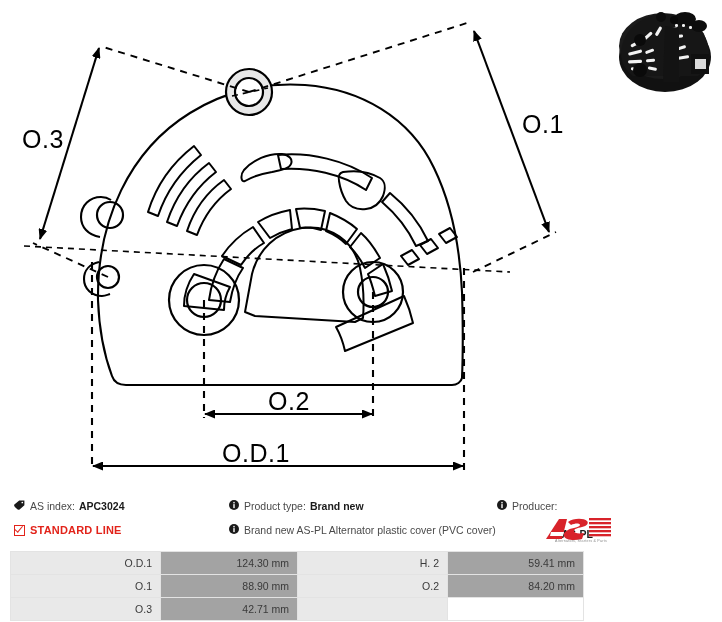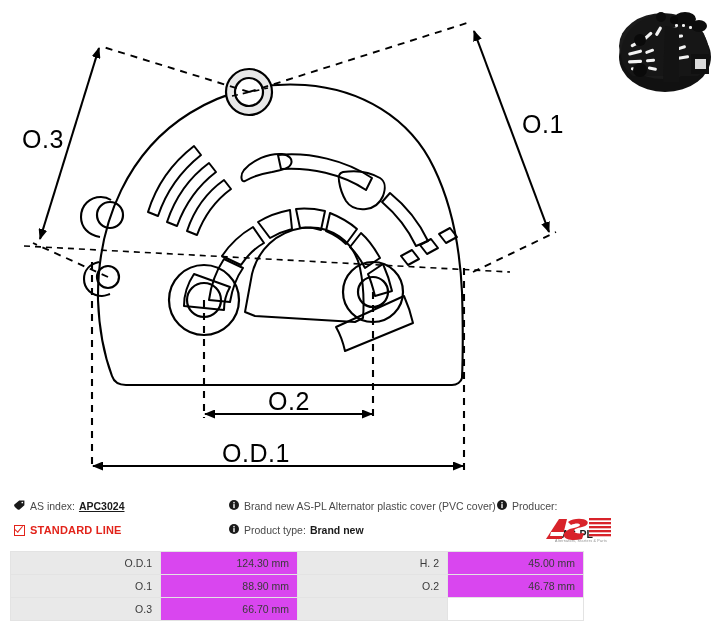--- a/index.html
+++ b/index.html
@@ -125,21 +125,21 @@
     height: 22px;
     padding: 0 8px;
     border: 1px solid #e3e3e3;
     text-align: right;
     color: #3a3a3a;
     vertical-align: middle;
     overflow: hidden;
     white-space: nowrap;
   }
   td.k { background: #e9e9e9; color: #333; }
-  td.v { background: #d946ef; }
+  td.v { background: #a3a3a3; }
   td.empty-k { background: #e9e9e9; }
   td.empty-v { background: #ffffff; }
 </style>
 </head>
 <body>
 
 <div id="drawing-area">
   <svg id="drawing-svg" width="722" height="492" viewBox="0 0 722 492">
 
     <defs>
@@ -316,49 +316,49 @@
   <div class="info-col" style="left:14px; top:4px;">
     <div class="info-line">
       <span class="info-ico">
         <svg width="11" height="10" viewBox="0 0 11 10">
           <path d="M0.4,4.6 L5.2,0.4 L10.4,0.4 L10.4,5.2 L5.6,9.4
                    C4.6,10 3.6,9.6 2.8,8.8 L0.9,6.9 C0.1,6.1 -0.2,5.2 0.4,4.6 Z" fill="#1a1a1a"></path>
           <circle cx="8.3" cy="2.5" r="0.85" fill="#ffffff"></circle>
         </svg>
       </span>
       <span class="lbl-soft">AS index:</span>
-      <span class="val-bold" style="margin-left:4px;text-decoration:underline;">APC3024</span>
+      <span class="val-bold" style="margin-left:4px;">APC3024</span>
     </div>
     <div class="info-line">
       <span class="chk-box"></span>
       <span class="std-line">STANDARD LINE</span>
     </div>
   </div>
 
   <div class="info-col" style="left:229px; top:4px;">
-    <div class="info-line">
-      <span class="info-ico">
-        <svg width="10" height="10" viewBox="0 0 10 10">
-          <circle cx="5" cy="5" r="5" fill="#1a1a1a"></circle>
-          <rect x="4.3" y="4.1" width="1.4" height="4" fill="#ffffff"></rect>
-          <rect x="4.3" y="1.9" width="1.4" height="1.5" fill="#ffffff"></rect>
-        </svg>
-      </span>
-      <span class="lbl-soft">Brand new AS-PL Alternator plastic cover (PVC cover)</span>
-    </div>
     <div class="info-line">
       <span class="info-ico">
         <svg width="10" height="10" viewBox="0 0 10 10">
           <circle cx="5" cy="5" r="5" fill="#1a1a1a"></circle>
           <rect x="4.3" y="4.1" width="1.4" height="4" fill="#ffffff"></rect>
           <rect x="4.3" y="1.9" width="1.4" height="1.5" fill="#ffffff"></rect>
         </svg>
       </span>
       <span class="lbl-soft">Product type:</span>
       <span class="val-bold" style="margin-left:4px;">Brand new</span>
+    </div>
+    <div class="info-line">
+      <span class="info-ico">
+        <svg width="10" height="10" viewBox="0 0 10 10">
+          <circle cx="5" cy="5" r="5" fill="#1a1a1a"></circle>
+          <rect x="4.3" y="4.1" width="1.4" height="4" fill="#ffffff"></rect>
+          <rect x="4.3" y="1.9" width="1.4" height="1.5" fill="#ffffff"></rect>
+        </svg>
+      </span>
+      <span class="lbl-soft">Brand new AS-PL Alternator plastic cover (PVC cover)</span>
     </div>
   </div>
 
   <div class="info-col" style="left:497px; top:4px;">
     <div class="info-line">
       <span class="info-ico">
         <svg width="10" height="10" viewBox="0 0 10 10">
           <circle cx="5" cy="5" r="5" fill="#1a1a1a"></circle>
           <rect x="4.3" y="4.1" width="1.4" height="4" fill="#ffffff"></rect>
           <rect x="4.3" y="1.9" width="1.4" height="1.5" fill="#ffffff"></rect>
@@ -394,28 +394,28 @@
     <col style="width:150px">
     <col style="width:137px">
     <col style="width:150px">
     <col style="width:136px">
   </colgroup>
   <tbody>
     <tr>
       <td class="k">O.D.1</td>
       <td class="v">124.30 mm</td>
       <td class="k">H. 2</td>
-      <td class="v">45.00 mm</td>
+      <td class="v">59.41 mm</td>
     </tr>
     <tr>
       <td class="k">O.1</td>
       <td class="v">88.90 mm</td>
       <td class="k">O.2</td>
-      <td class="v">46.78 mm</td>
+      <td class="v">84.20 mm</td>
     </tr>
     <tr>
       <td class="k">O.3</td>
-      <td class="v">66.70 mm</td>
+      <td class="v">42.71 mm</td>
       <td class="empty-k"></td>
       <td class="empty-v"></td>
     </tr>
   </tbody>
 </table>
 
 </body></html>

